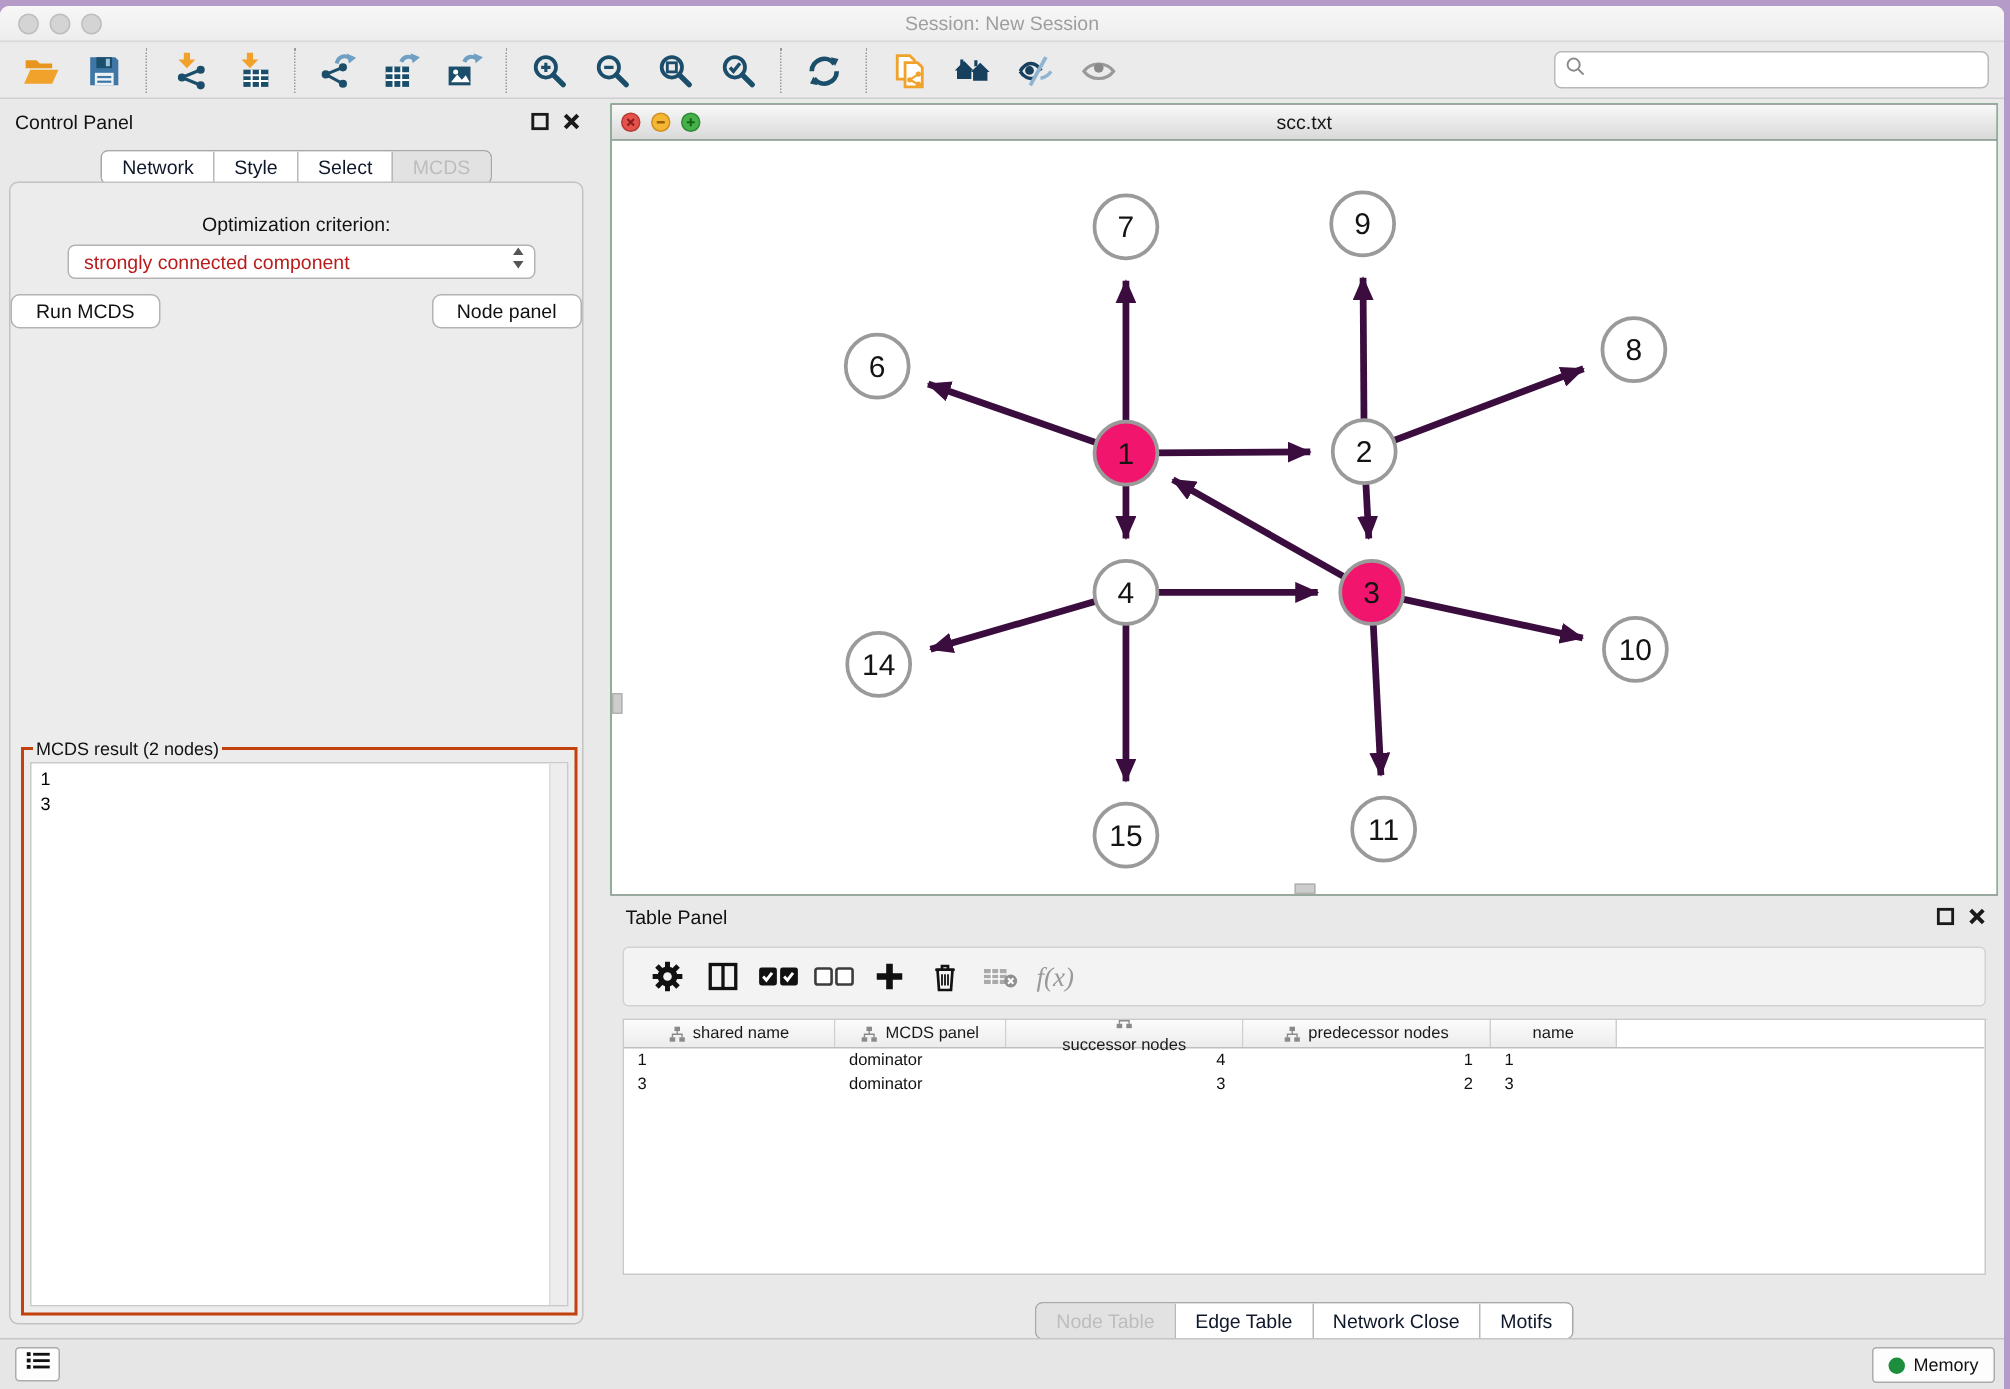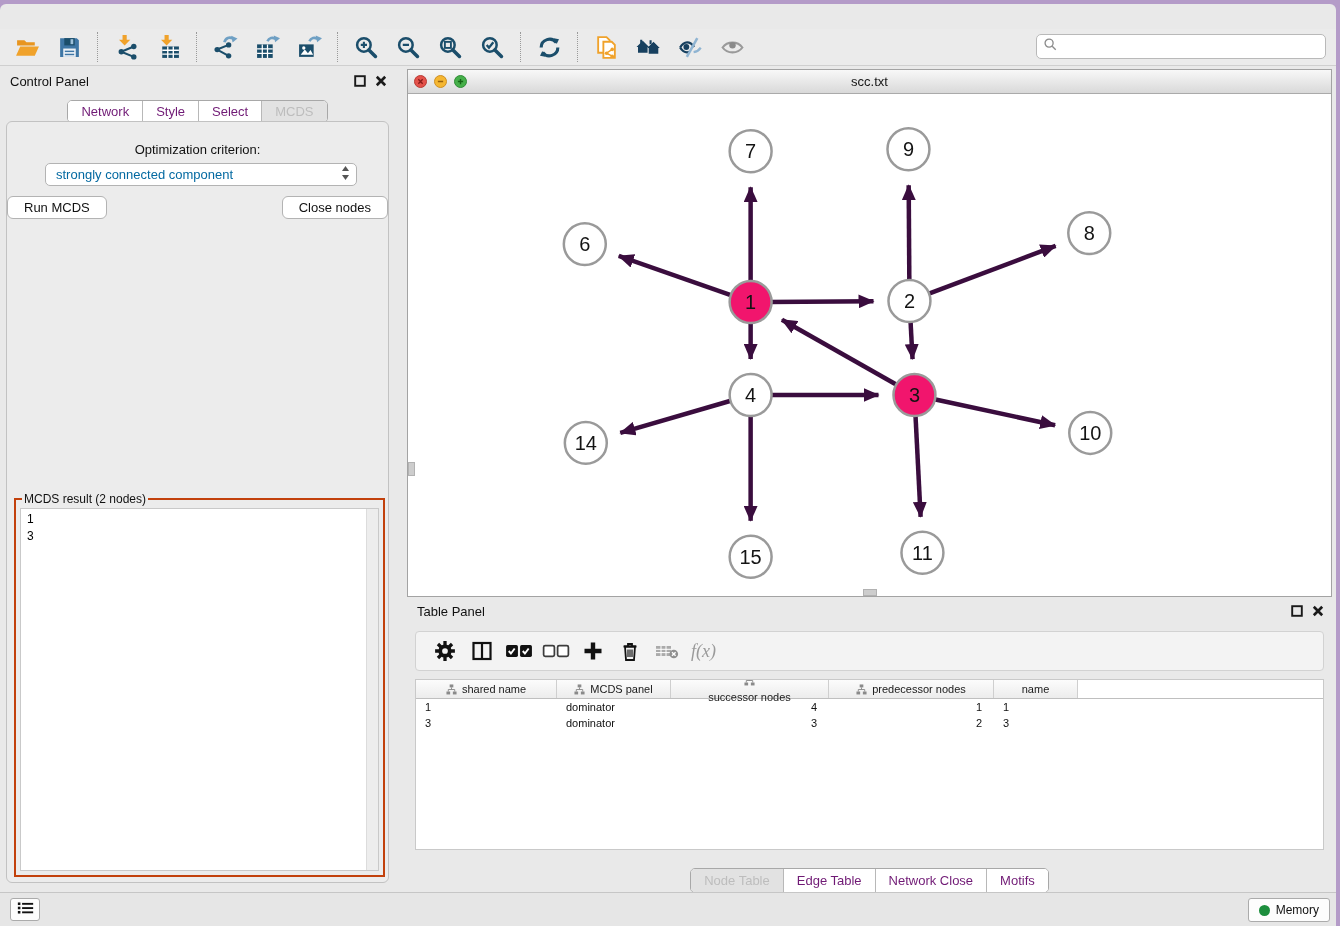--- a/index.html
+++ b/index.html
@@ -30,29 +30,29 @@
     font-family:"Liberation Sans",sans-serif; background:transparent; }
 
   
   .control-panel { position:absolute; left:0; top:65px; width:395px; height:815px; }
   .panel-head { position:relative; height:26px; }
   .panel-head .ph-title { position:absolute; left:10px; top:5px; font-size:13px; color:#111; }
   .ph-btns { position:absolute; right:8px; top:6px; display:flex; gap:9px; }
   .ph-btns span { width:12px; height:12px; display:inline-flex; }
   .cp-tabs { position:absolute; top:31px; left:0; width:100%; display:flex; justify-content:center; }
   .seg { display:inline-flex; border:1px solid #a8a8a8; border-radius:5px; overflow:hidden; background:#fff; }
-  .seg .segi { padding:3px 13px; font-size:13px; color:#701a75; background:#fff; border-left:1px solid #b8b8b8; cursor:default; }
+  .seg .segi { padding:3px 13px; font-size:13px; color:#0f172a; background:#fff; border-left:1px solid #b8b8b8; cursor:default; }
   .seg .segi:first-child { border-left:none; }
   .seg .segi.active { background:#e2e2e2; color:#bdbdbd; }
   .cp-body { position:absolute; left:6px; right:6px; top:52px; bottom:1px;
     background:#ececec; border:1px solid #c2c2c2; border-radius:6px; }
   .opt-label { position:absolute; top:20px; width:100%; text-align:center; font-size:13px; color:#111; }
   .combo { position:absolute; left:38px; top:41px; width:312px; height:23px; background:#fff;
     border:1px solid #b3b3b3; border-radius:5px; display:flex; align-items:center; padding:0 6px 0 10px; }
-  .combo .cval { flex:1; font-size:13px; color:#0369a1; }
+  .combo .cval { flex:1; font-size:13px; color:#b91c1c; }
   .combo svg { width:9px; height:16px; }
   .btn-row { position:absolute; top:74px; left:0; width:100%; display:flex; justify-content:space-between; gap:14px; }
   .pbtn { background:#fff; border:1px solid #b3b3b3; border-radius:6px; font-size:13px; color:#111;
     padding:3px 16px; height:23px; line-height:15px; }
   .resultbox { position:absolute; left:7px; top:370px; width:371px; height:385px;
     border:2px solid #c2410c; margin:0; padding:0; background:transparent; }
   .resultbox legend { font-size:12px; color:#111; margin-left:6px; padding:0 2px; }
   .result-text { position:absolute; left:4px; right:4px; top:2px; bottom:4px; background:#fff;
     border:1px solid #c9c9c9; font-size:12px; line-height:17px; padding:2px 0 0 6px; overflow:hidden; }
   .result-scroll { position:absolute; right:0; top:0; bottom:0; width:12px; background:#ededed; border-left:1px solid #dcdcdc; }
@@ -101,20 +101,28 @@
   .list-btn svg { width:17px; height:14px; }
   .mem-btn { position:absolute; right:6px; top:5px; height:24px; background:#fdfdfd; border:1px solid #ababab;
     border-radius:3px; display:flex; align-items:center; gap:6px; padding:0 10px; font-size:12px; color:#111; }
   .mem-dot { width:11px; height:11px; border-radius:50%; background:#1d8e3d; }
 </style>
 </head>
 <body>
 
 <div class="app-window">
 
+  <div class="titlebar">
+    <div class="traffic">
+      <span class="tl"></span>
+      <span class="tl"></span>
+      <span class="tl"></span>
+    </div>
+    <div class="win-title">Session: New Session</div>
+  </div>
 
   <div class="toolbar">
     <div id="tb-icons" style="display:flex;align-items:center;">
         <div class="tb-icon">
           <svg viewBox="0 0 24 24">
             <path d="M2 5h7l2 2h8v3H2z" fill="#E8951F"></path>
             <path d="M1 20l4-9h18l-4 9z" fill="#F0A22B"></path>
           </svg>
         </div>
         <div class="tb-icon">
@@ -289,21 +297,21 @@
       <div class="opt-label">Optimization criterion:</div>
       <div class="combo">
         <span class="cval">strongly connected component</span>
         <span><svg viewBox="0 0 9 16">
               <path d="M4.5 1L8 6H1z" fill="#555"></path>
               <path d="M4.5 15L1 10h7z" fill="#555"></path>
             </svg></span>
       </div>
       <div class="btn-row">
         <button class="pbtn">Run MCDS</button>
-        <button class="pbtn">Close nodes</button>
+        <button class="pbtn">Node panel</button>
       </div>
       <fieldset class="resultbox">
         <legend>MCDS result (2 nodes)</legend>
         <div class="result-text" id="result-text">
           <div class="result-scroll"></div>
         <div>1</div>
             <div>3</div>
           </div>
       </fieldset>
     </div>

